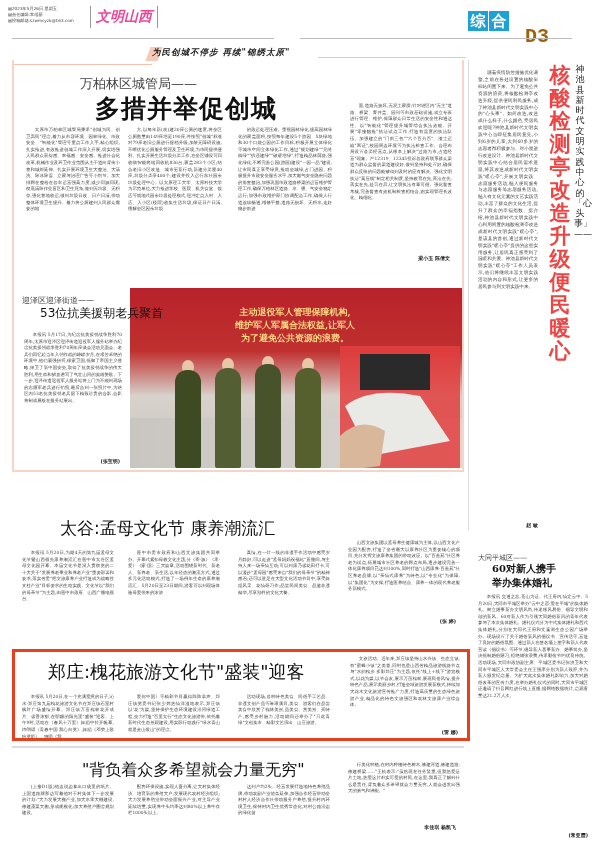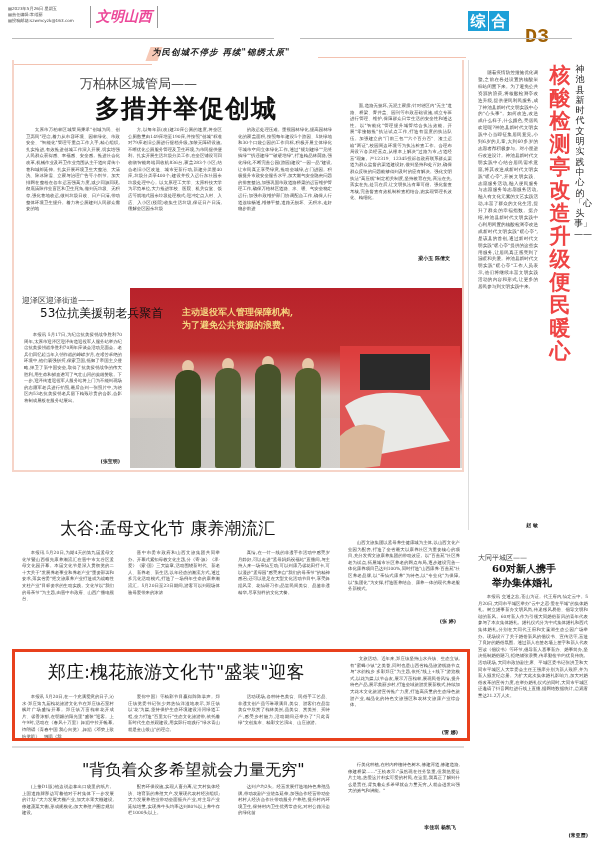--- a/index.html
+++ b/index.html
@@ -31,21 +31,21 @@
   .kicker { font-size: 9px; color: #444; font-family: "DejaVu Sans", sans-serif; white-space: nowrap; }
   .headline { font-weight: bold; color: #111; font-family: "DejaVu Sans", sans-serif; white-space: nowrap; }
 
   .body-col { font-size: 4.4px; line-height: 6.6px; color: #444; text-align: justify; overflow: hidden; font-family: "DejaVu Serif", serif; }
   .body-col p { text-indent: 2em; }
   .byline { font-size: 5px; font-weight: bold; color: #222; text-align: right; font-family: "DejaVu Sans", sans-serif; }
 
   
   .photo { left: 130px; top: 288px; width: 332px; height: 180px; overflow: hidden;
     background: linear-gradient(180deg, #b8222b 0%, #c0302f 35%, #d8d2cc 60%, #c8c4bf 100%); }
-  .photo .banner-text { position: absolute; left: 52px; top: 18px; width: 240px; color: #f5d780; font-size: 9px; line-height: 13px; font-weight: bold; font-family: "DejaVu Serif", serif; }
+  .photo .banner-text { position: absolute; left: 45px; top: 18px; width: 240px; color: #f5d780; font-size: 9px; line-height: 13px; font-weight: bold; text-align: center; font-family: "DejaVu Serif", serif; }
   .photo .vet { position: absolute; bottom: 0; width: 26px; border-radius: 12px 12px 2px 2px; background: #4f5a2c; }
   .photo .head { position: absolute; width: 12px; height: 14px; border-radius: 50%; background: #e8c7a8; }
   .photo .floor { position: absolute; left: 0; bottom: 0; width: 100%; height: 50px; background: linear-gradient(90deg, #c9c6c2, #dad7d3); }
   .photo .man { position: absolute; left: 210px; top: 58px; width: 120px; height: 125px; }
 
   
   .vert-sub { left: 574px; top: 64px; width: 12px; font-size: 9px; line-height: 10.3px; color: #222; font-family: "DejaVu Sans", sans-serif; text-align: center; }
   .vert-head { left: 548px; top: 64px; width: 24px; font-size: 21px; line-height: 23px; font-weight: bold; color: #ef4444; font-family: "DejaVu Sans", sans-serif; text-align: center; }
 
   .col-rule { width: 1px; background: #ddd; }
@@ -101,20 +101,21 @@
 <div class="abs kicker" style="left:22px; top:295px; font-size:8px;">迎泽区迎泽街道——</div>
 <div class="abs headline" style="left:40px; top:305px; font-size:12px; font-weight:normal; z-index:3;">53位抗美援朝老兵聚首</div>
 <div class="abs body-col" style="left:24px; top:332px; width:98px; height:126px;">
     <p>本报讯 5月17日,为纪念抗美援朝战争胜利70周年,太原市迎泽区迎泽街道退役军人服务站举办纪念抗美援朝战争胜利70周年座谈会活动见面会。老兵们回忆起当年入朝作战的峥嵘岁月,在艰苦卓绝的环境中,他们顽强拼搏,保家卫国,抵御了帝国主义侵略,捍卫了新中国安全,取得了抗美援朝战争的伟大胜利,用生命和鲜血谱写了气壮山河的英雄赞歌。下一步,迎泽街道退役军人服务站将上门为不能到现场的志愿军老兵进行拍照,最后合到一张照片中,为辖区内53名抗美援朝老兵留下精致珍贵的合影,合影将制成展板在服务站展出。</p>
   </div>
 <div class="abs byline" style="left:24px; top:458px; width:96px;">(张宝明)</div>
 
 <div class="abs photo">
   <div class="banner-text">
     <div>主动退役军人管理保障机构,</div>
+    <div>维护军人军属合法权益,让军人</div>
     <div>为了避免公共资源的浪费。</div>
   </div>
   <div class="floor"></div>
   <div class="head" style="left:52px; top:72px;"></div>
   <div class="vet" style="left:45px; height:98px; background:#3e4a22;"></div>
   <div class="head" style="left:92px; top:70px;"></div>
   <div class="vet" style="left:85px; height:100px; background:#535e33;"></div>
   <div class="head" style="left:132px; top:68px;"></div>
   <div class="vet" style="left:125px; height:104px; background:#48532b;"></div>
   <div class="head" style="left:172px; top:70px;"></div>

